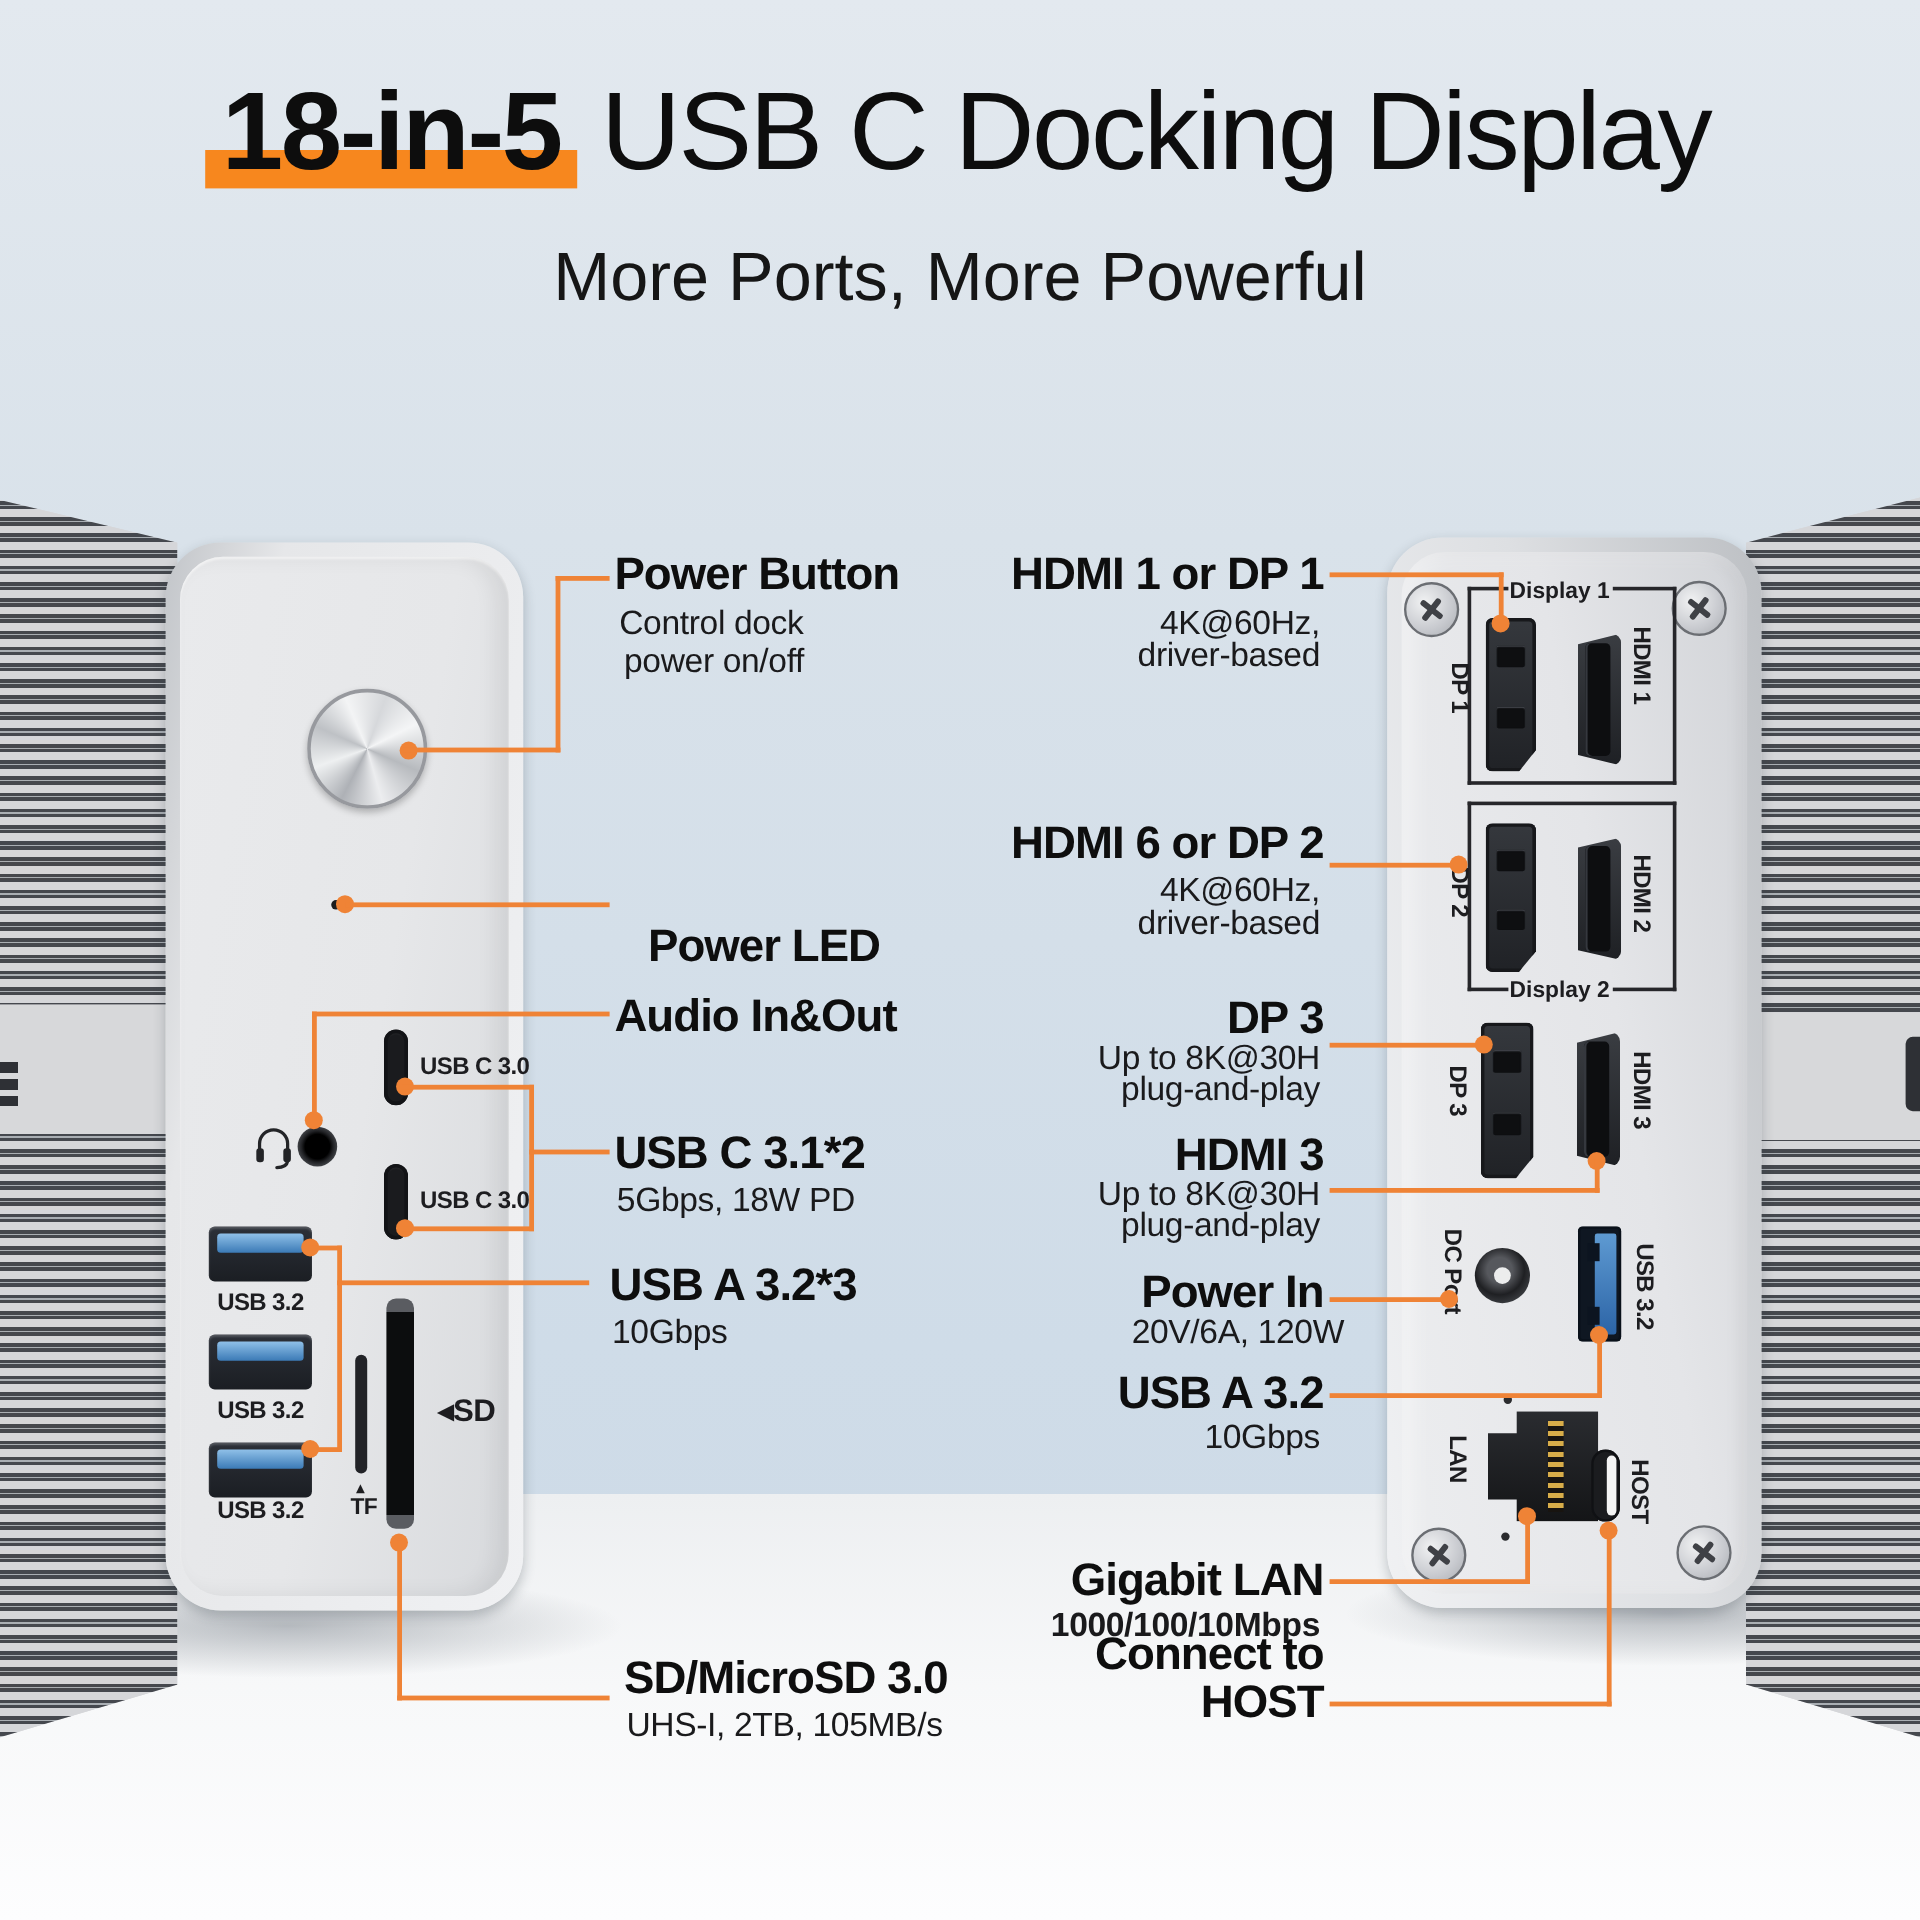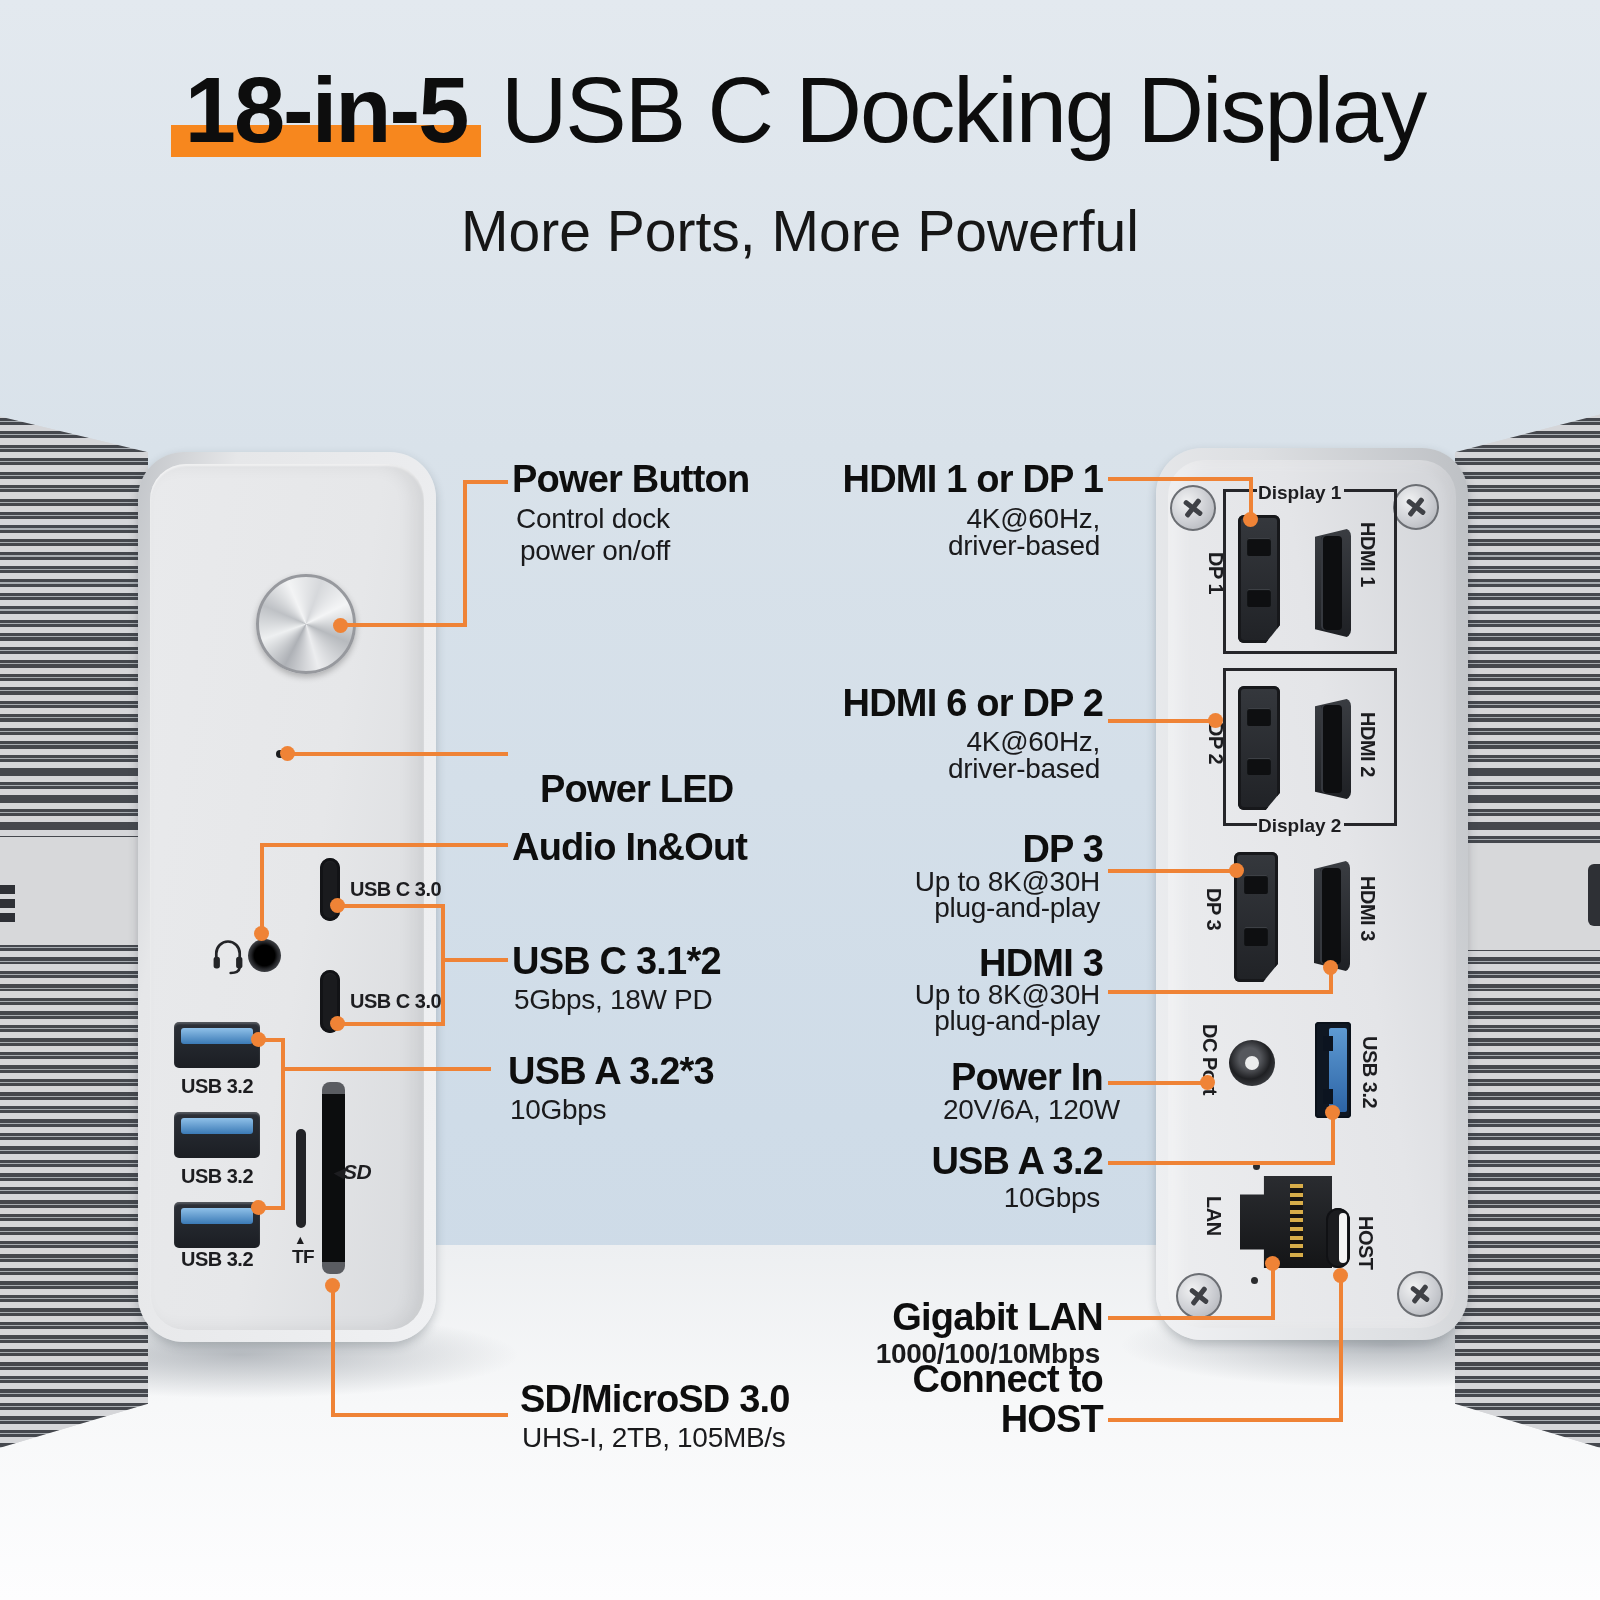--- a/index.html
+++ b/index.html
@@ -139,21 +139,21 @@
   <div class="plabel plabel-c" style="left:174px;width:86px;top:1165px;">USB 3.2</div>
   <div class="usba" style="left:174px;top:1202px;">
       <div class="tongue"></div>
     </div>
   <div class="plabel plabel-c" style="left:174px;width:86px;top:1248px;">USB 3.2</div>
 
   <div class="slot-tf" style="left:296px;top:1129px;"></div>
   <div class="plabel" style="left:297px;top:1232px;font-size:13px;">▴</div>
   <div class="plabel" style="left:292px;top:1246px;font-size:19px;">TF</div>
   <div class="slot-sd" style="left:322px;top:1082px;"></div>
-  <div class="plabel" style="left:333px;top:1160px;font-size:21px;font-style:italic;">◂SD</div>
+  <div class="plabel" style="left:365px;top:1160px;font-size:26px;">◂SD</div>
 
   <div class="side" style="left:1455px;width:145px;clip-path:polygon(0 4.6%,100% 1%,100% 99.6%,0 95.4%);">
     <div class="ribs"></div>
     <div class="side-band" style="top:440px;height:106px;">
       <div class="fragment" style="right:0;top:20px;width:12px;height:62px;border-radius:6px 0 0 6px;"></div>
     </div>
   </div>
 
   <div class="frame frame-r" style="left:1156px;top:448px;width:312px;height:892px;"></div>
   <div class="face face-r" style="left:1168px;top:460px;width:288px;height:868px;"></div>

